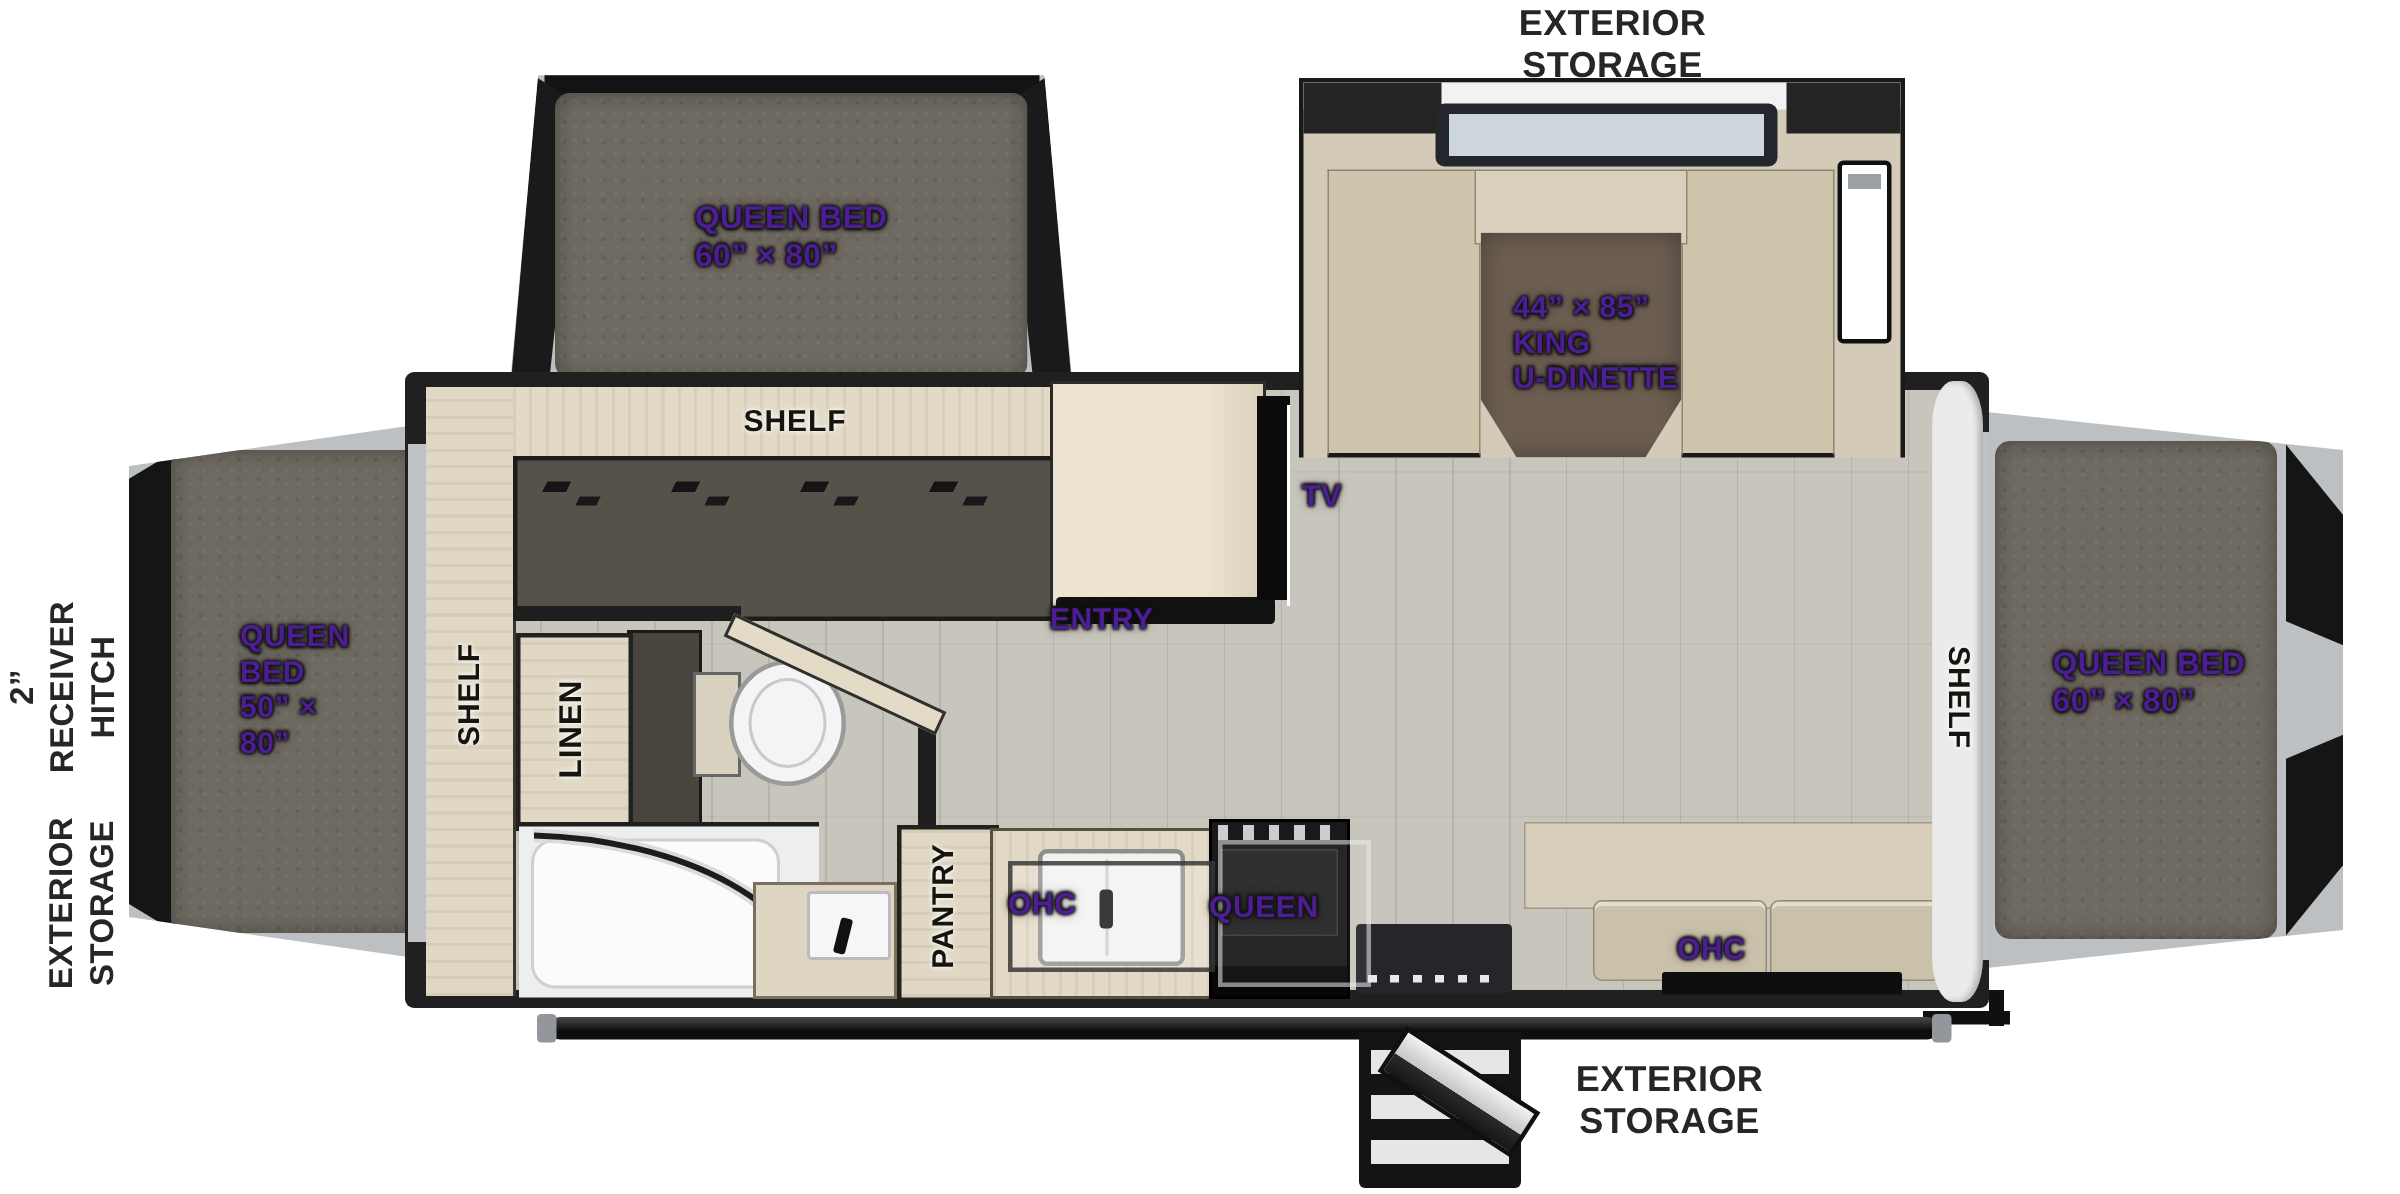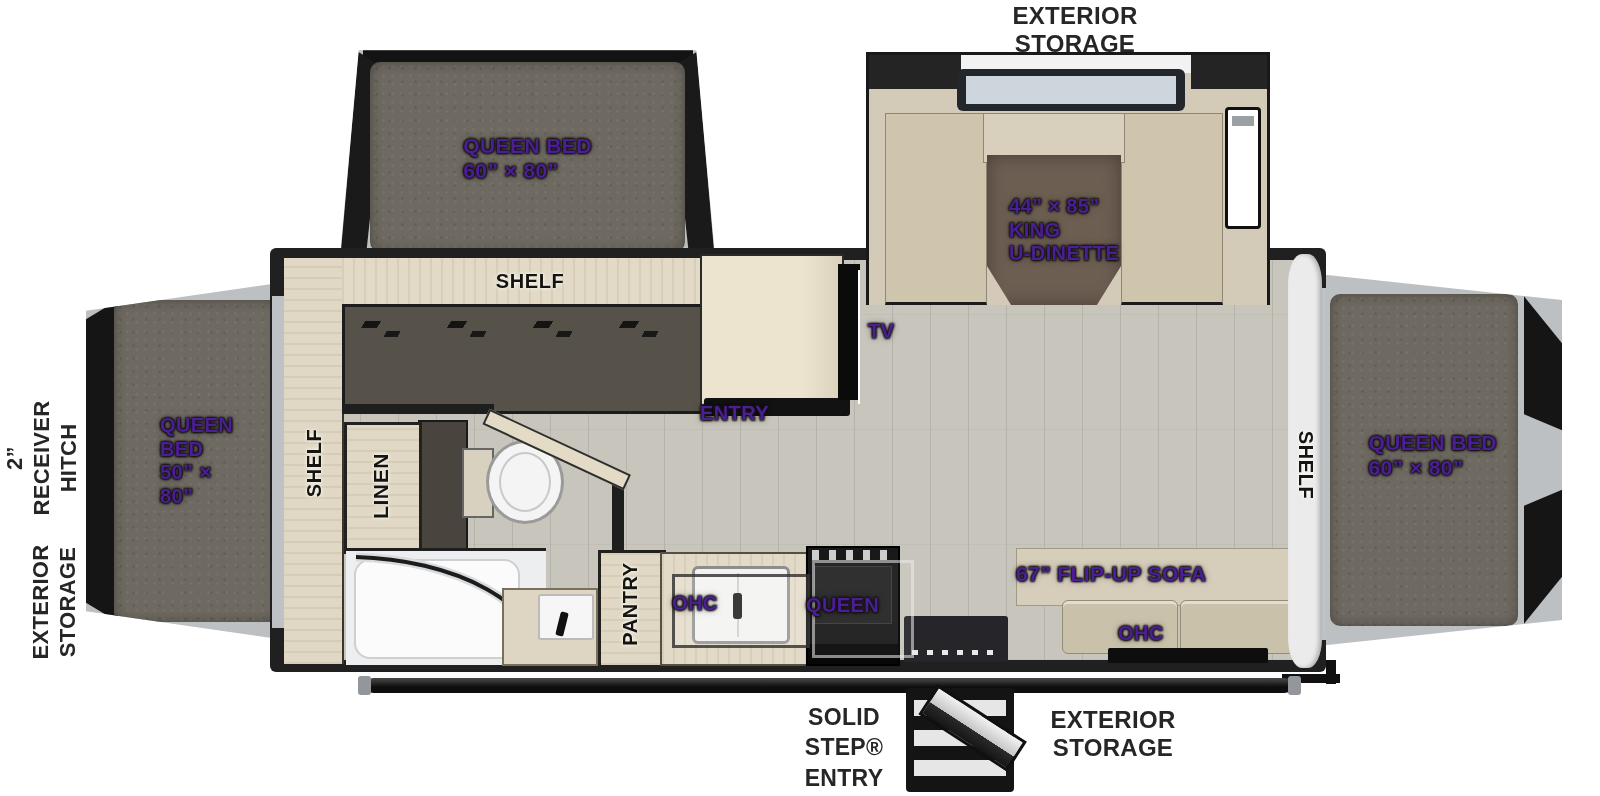--- a/index.html
+++ b/index.html
@@ -145,43 +145,39 @@
   <div class="abs wlbl" style="left:806px;top:594px;width:104px;z-index:4;">QUEEN</div>
 
   <div class="abs" style="left:904px;top:616px;width:104px;height:46px;background:#26262a;border-radius:3px;z-index:2;">
     <div class="abs" style="left:8px;right:8px;bottom:7px;height:5px;background-image:repeating-linear-gradient(90deg,#e8e8e8 0 6px,transparent 6px 15px);"></div>
   </div>
 
   <div class="abs" style="left:1016px;top:548px;width:276px;height:56px;background:#d6cebb;border:1px solid #a39a85;z-index:2;"></div>
   <div class="abs" style="left:1062px;top:600px;width:114px;height:52px;background:#cac1ab;border:1px solid #948c77;border-radius:6px;box-shadow:inset 0 3px 0 rgba(255,255,255,.45);z-index:2;"></div>
   <div class="abs" style="left:1180px;top:600px;width:112px;height:52px;background:#cac1ab;border:1px solid #948c77;border-radius:6px;box-shadow:inset 0 3px 0 rgba(255,255,255,.45);z-index:2;"></div>
   <div class="abs" style="left:1108px;top:648px;width:160px;height:15px;background:#0e0e0e;border-radius:2px;z-index:2;"></div>
-  <div class="abs wlbl" style="left:1016px;top:562px;width:276px;font-size:21px;z-index:4;">67” FLIP-UP SOFA</div>
   <div class="abs wlbl" style="left:1118px;top:622px;width:120px;z-index:4;">OHC</div>
 
   <div class="abs" style="left:1288px;top:254px;width:34px;height:414px;background:#ebebeb;border-radius:14px/30px;box-shadow:inset -3px 0 4px rgba(0,0,0,.25);z-index:3;"></div>
   <div class="abs dlbl rotcw" style="left:1305px;top:465px;z-index:4;">SHELF</div>
 
   <div class="abs" style="left:1282px;top:674px;width:58px;height:9px;background:#101010;z-index:2;"></div>
   <div class="abs" style="left:1326px;top:660px;width:10px;height:24px;background:#101010;z-index:2;"></div>
 
   <div class="abs" style="left:366px;top:678px;width:926px;height:15px;background:linear-gradient(180deg,#4a4a4a,#0e0e0e 60%);border-radius:8px;z-index:2;"></div>
   <div class="abs" style="left:358px;top:676px;width:13px;height:19px;background:#93969a;border-radius:3px;z-index:3;"></div>
   <div class="abs" style="left:1288px;top:676px;width:13px;height:19px;background:#93969a;border-radius:3px;z-index:3;"></div>
 
   <div class="abs" style="left:906px;top:688px;width:108px;height:104px;background:#141414;border-radius:4px;z-index:2;">
     <div class="abs" style="left:8px;right:8px;top:12px;height:16px;background:#e6e6e6;"></div>
     <div class="abs" style="left:8px;right:8px;top:42px;height:16px;background:#e6e6e6;"></div>
     <div class="abs" style="left:8px;right:8px;top:72px;height:16px;background:#e6e6e6;"></div>
   </div>
   <div class="abs" style="left:938px;top:684px;width:100px;height:30px;background:linear-gradient(180deg,#f2f2f2,#c6c6c6 55%,#2a2a2a 56%,#161616);border:3px solid #101010;transform:rotate(33deg);transform-origin:left top;z-index:3;"></div>
 
-  <div class="abs outlbl pre" style="left:782px;top:702px;width:124px;font-size:23px;line-height:1.32;">SOLID
-STEP®
-ENTRY</div>
   <div class="abs outlbl pre" style="left:1013px;top:706px;width:200px;">EXTERIOR
 STORAGE</div>
 
   <div class="abs outlbl pre rotccw" style="left:42px;top:458px;font-size:22px;line-height:1.22;">2”
 RECEIVER
 HITCH</div>
   <div class="abs outlbl pre rotccw" style="left:55px;top:602px;font-size:22px;line-height:1.22;">EXTERIOR
 STORAGE</div>
 
 </div>

